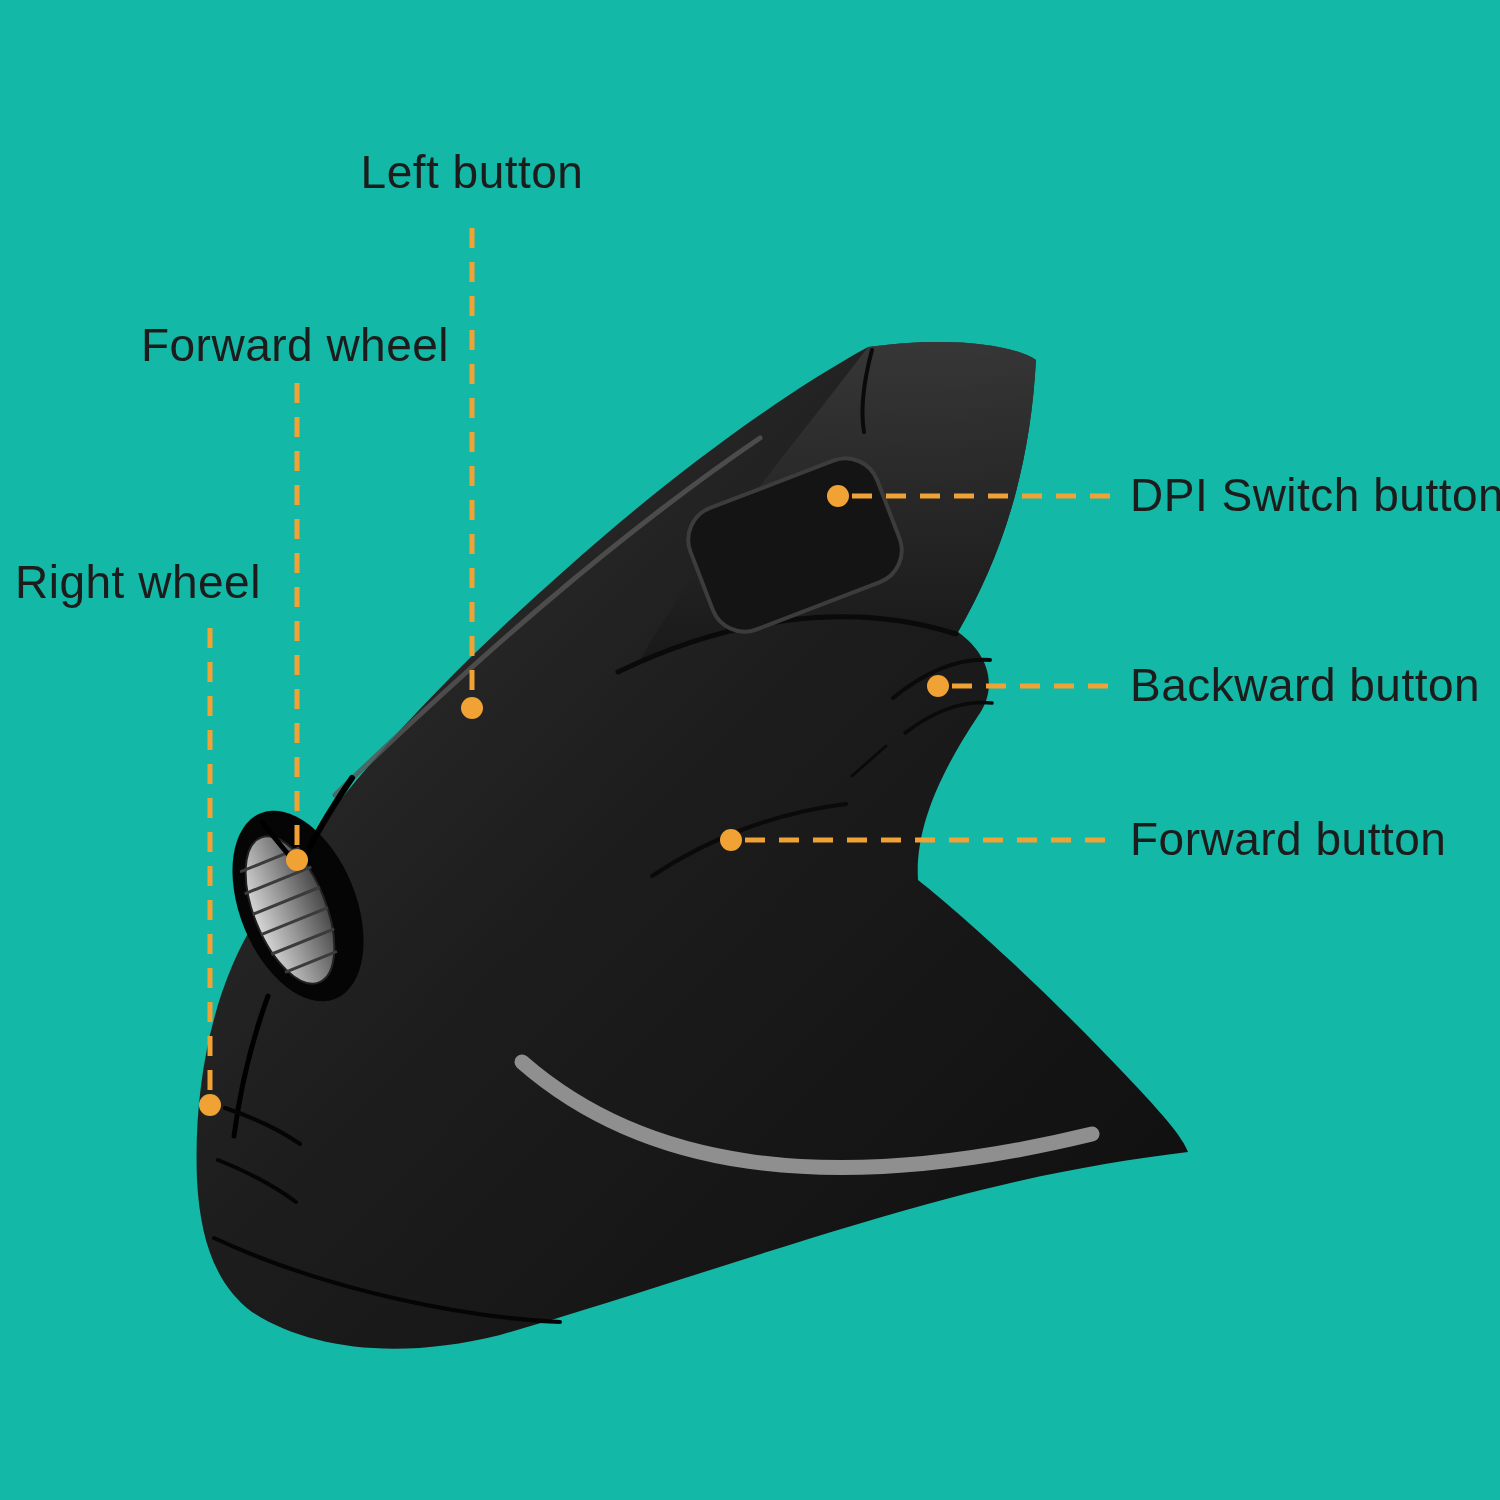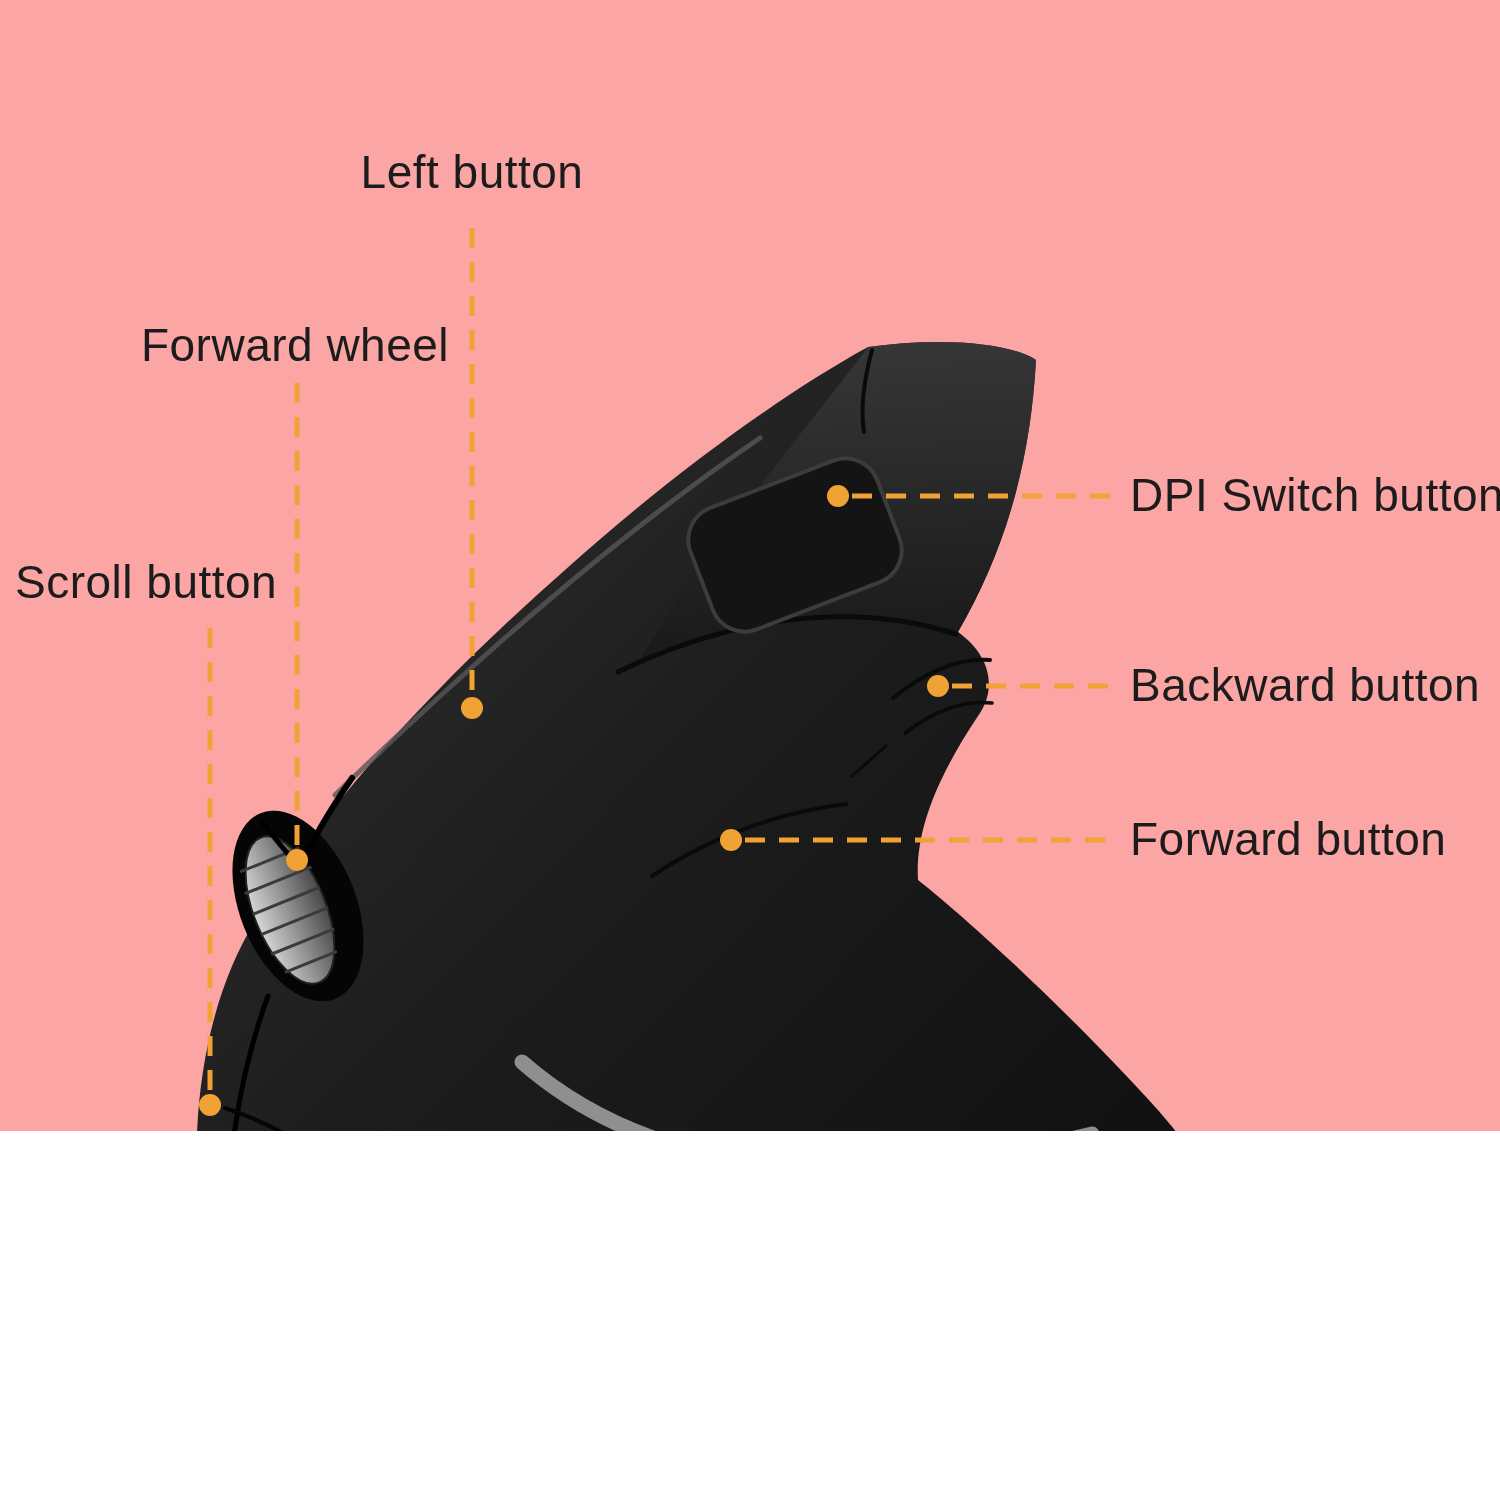--- a/index.html
+++ b/index.html
@@ -4,22 +4,22 @@
 <style>
   html, body {
     margin: 0;
     padding: 0;
     background: #ffffff;
     font-family: "Liberation Sans", sans-serif;
   }
   .stage {
     position: relative;
     width: 1500px;
-    height: 1131px;
-    background: #fca5a5;
+    height: 1500px;
+    background: #14b8a6;
     overflow: hidden;
   }
   .stage svg {
     position: absolute;
     left: 0;
     top: 0;
   }
   .callout-label {
     position: absolute;
     color: #1c1c1c;
@@ -125,21 +125,21 @@
       <circle cx="838" cy="496" r="11"></circle>
       <circle cx="938" cy="686" r="11"></circle>
       <circle cx="731" cy="840" r="11"></circle>
     </g>
   </svg>
 
   <div class="callout-label center-anchor" style="left:472px; top:147px;">Left button</div>
 
   <div class="callout-label center-anchor" style="left:295px; top:320px;">Forward wheel</div>
 
-  <div class="callout-label" style="left:15px; top:557px;">Scroll button</div>
+  <div class="callout-label" style="left:15px; top:557px;">Right wheel</div>
 
   <div class="callout-label" style="left:1130px; top:470px;">DPI Switch button</div>
 
   <div class="callout-label" style="left:1130px; top:814px;">Forward button</div>
 
   <div class="callout-label" style="left:1130px; top:660px;">Backward button</div>
 
 </div>
 
 </body></html>

